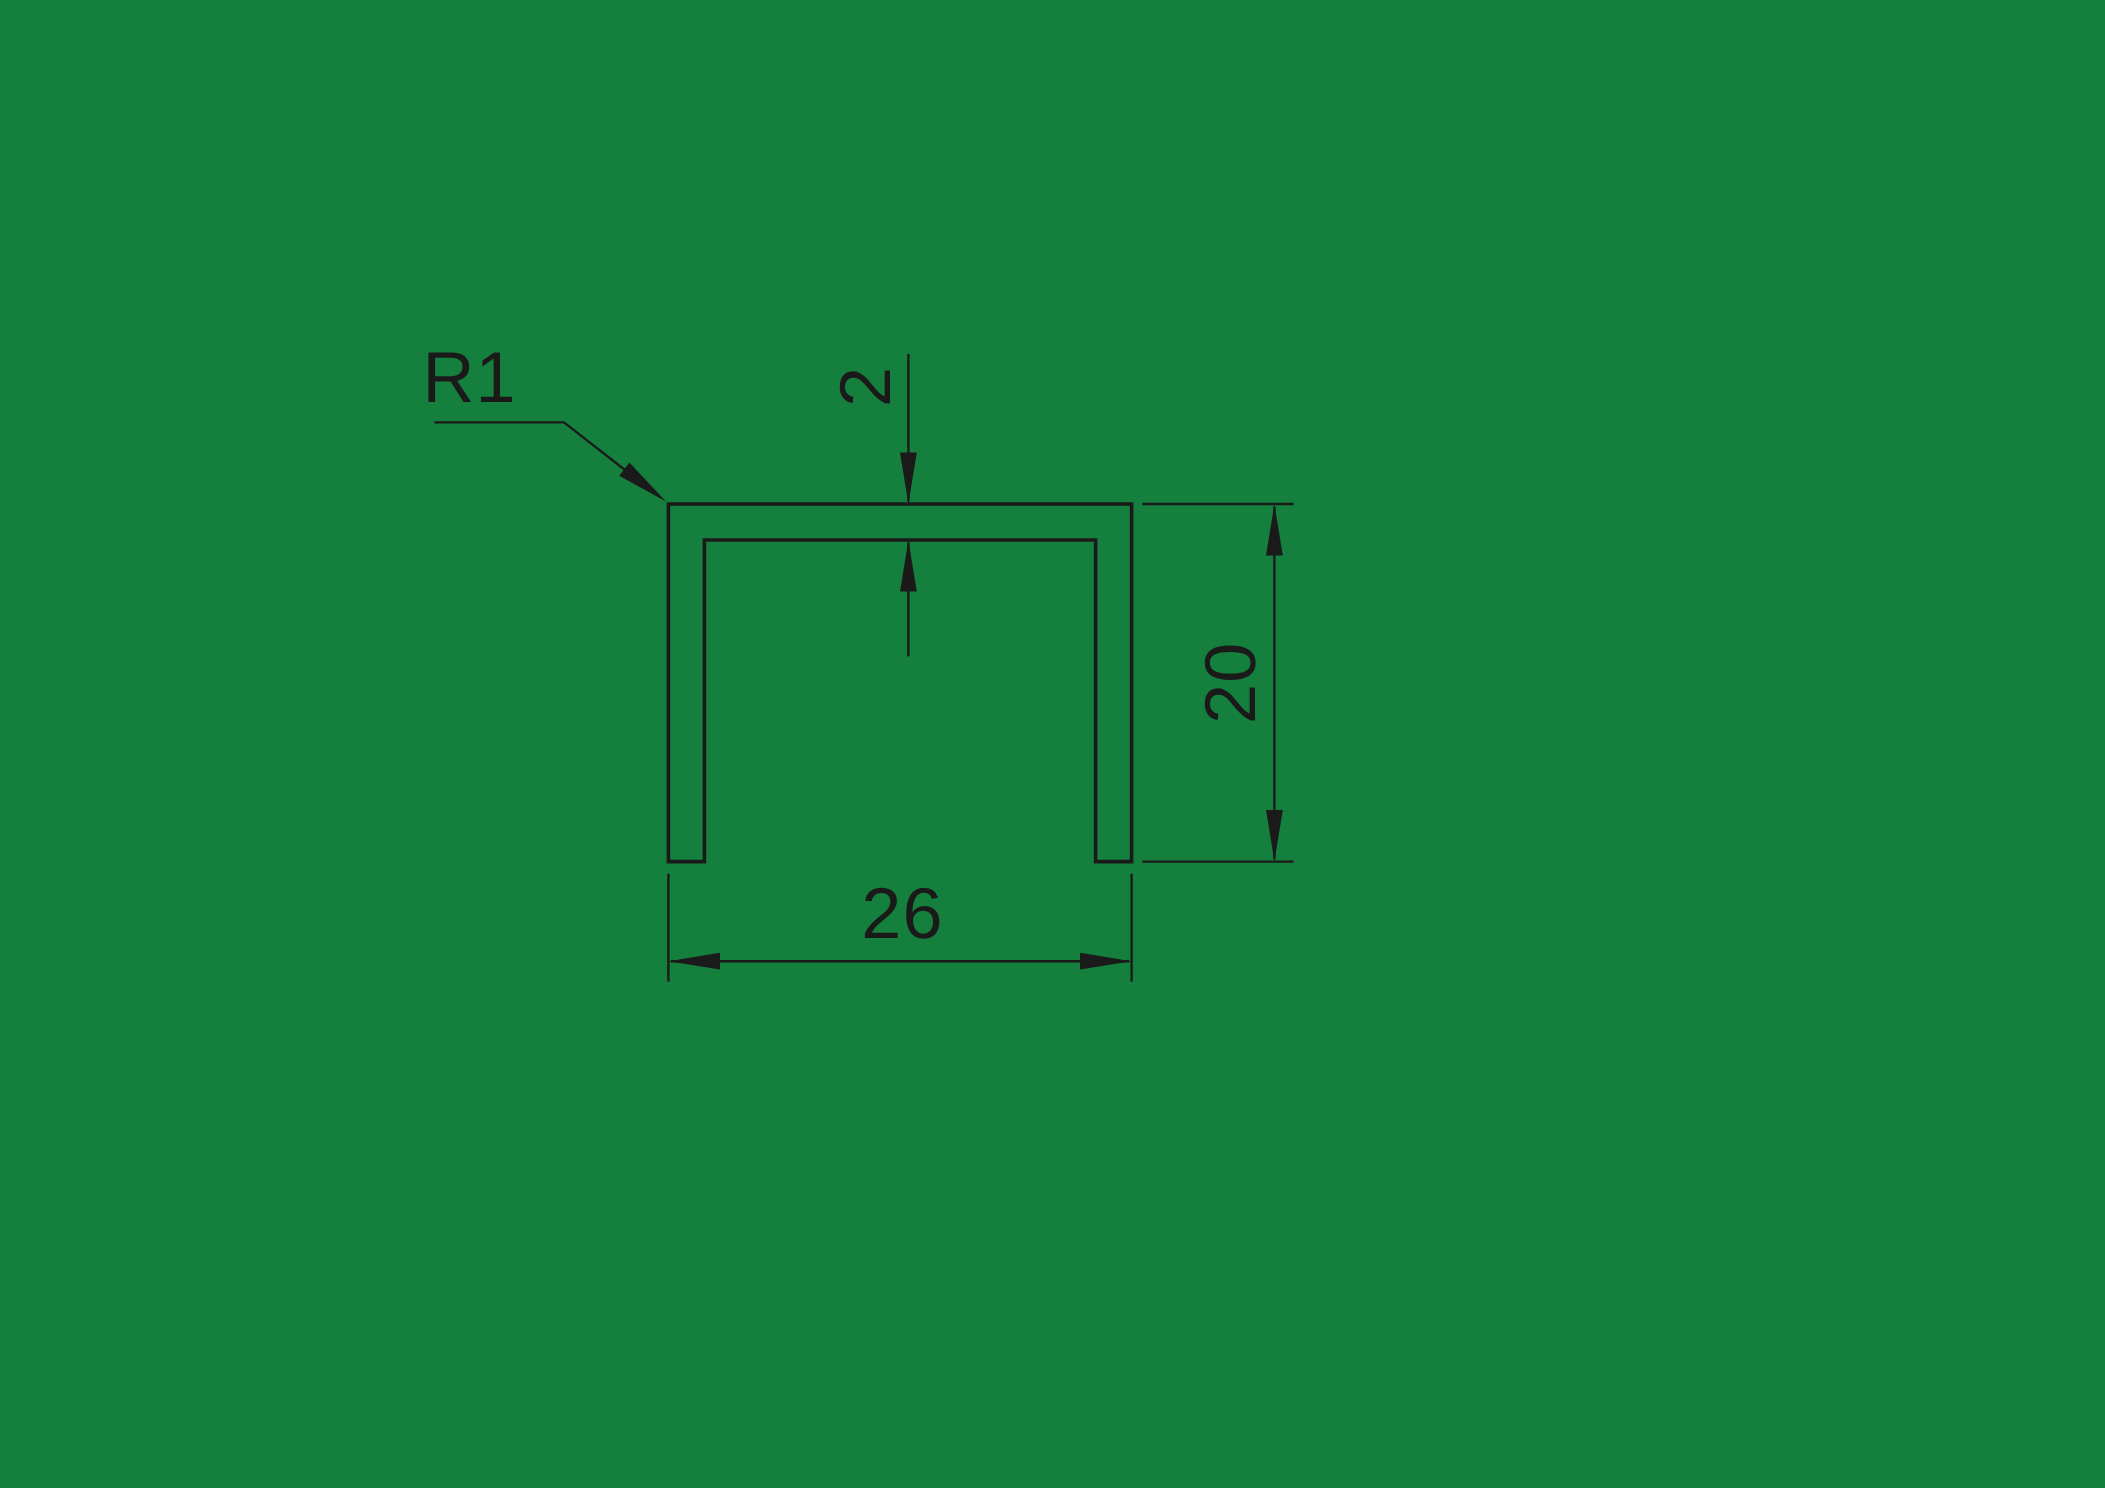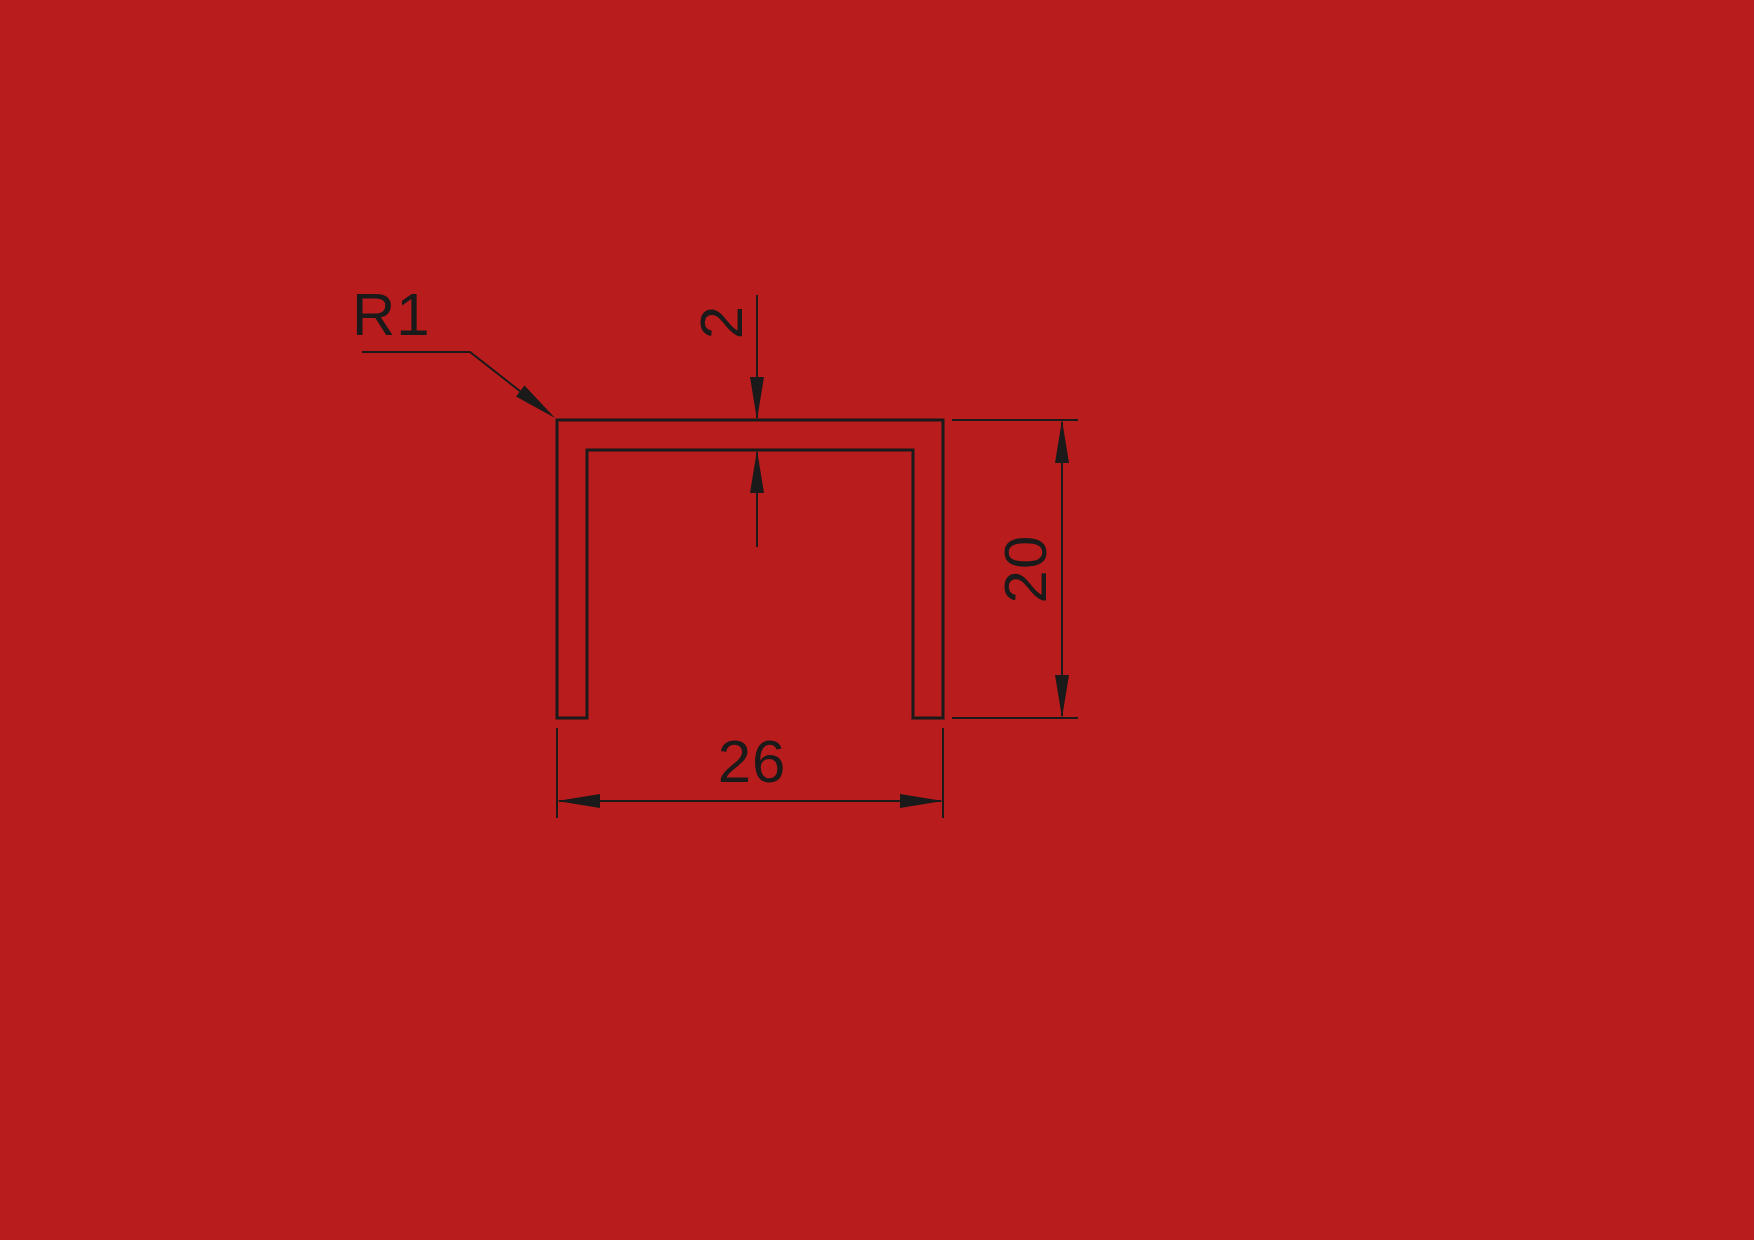--- a/index.html
+++ b/index.html
@@ -8,21 +8,21 @@
     background: #ffffff;
     width: 1754px;
     height: 1240px;
     overflow: hidden;
     font-family: "Liberation Sans", sans-serif;
   }
   .canvas {
     position: relative;
     width: 1754px;
     height: 1240px;
-    background: #b91c1c;
+    background: #15803d;
   }
   svg { display: block; }
   .profile-outline {
     fill: none;
     stroke: #1a1a1a;
     stroke-width: 3;
     stroke-linejoin: miter;
   }
   .dim-line {
     fill: none;

